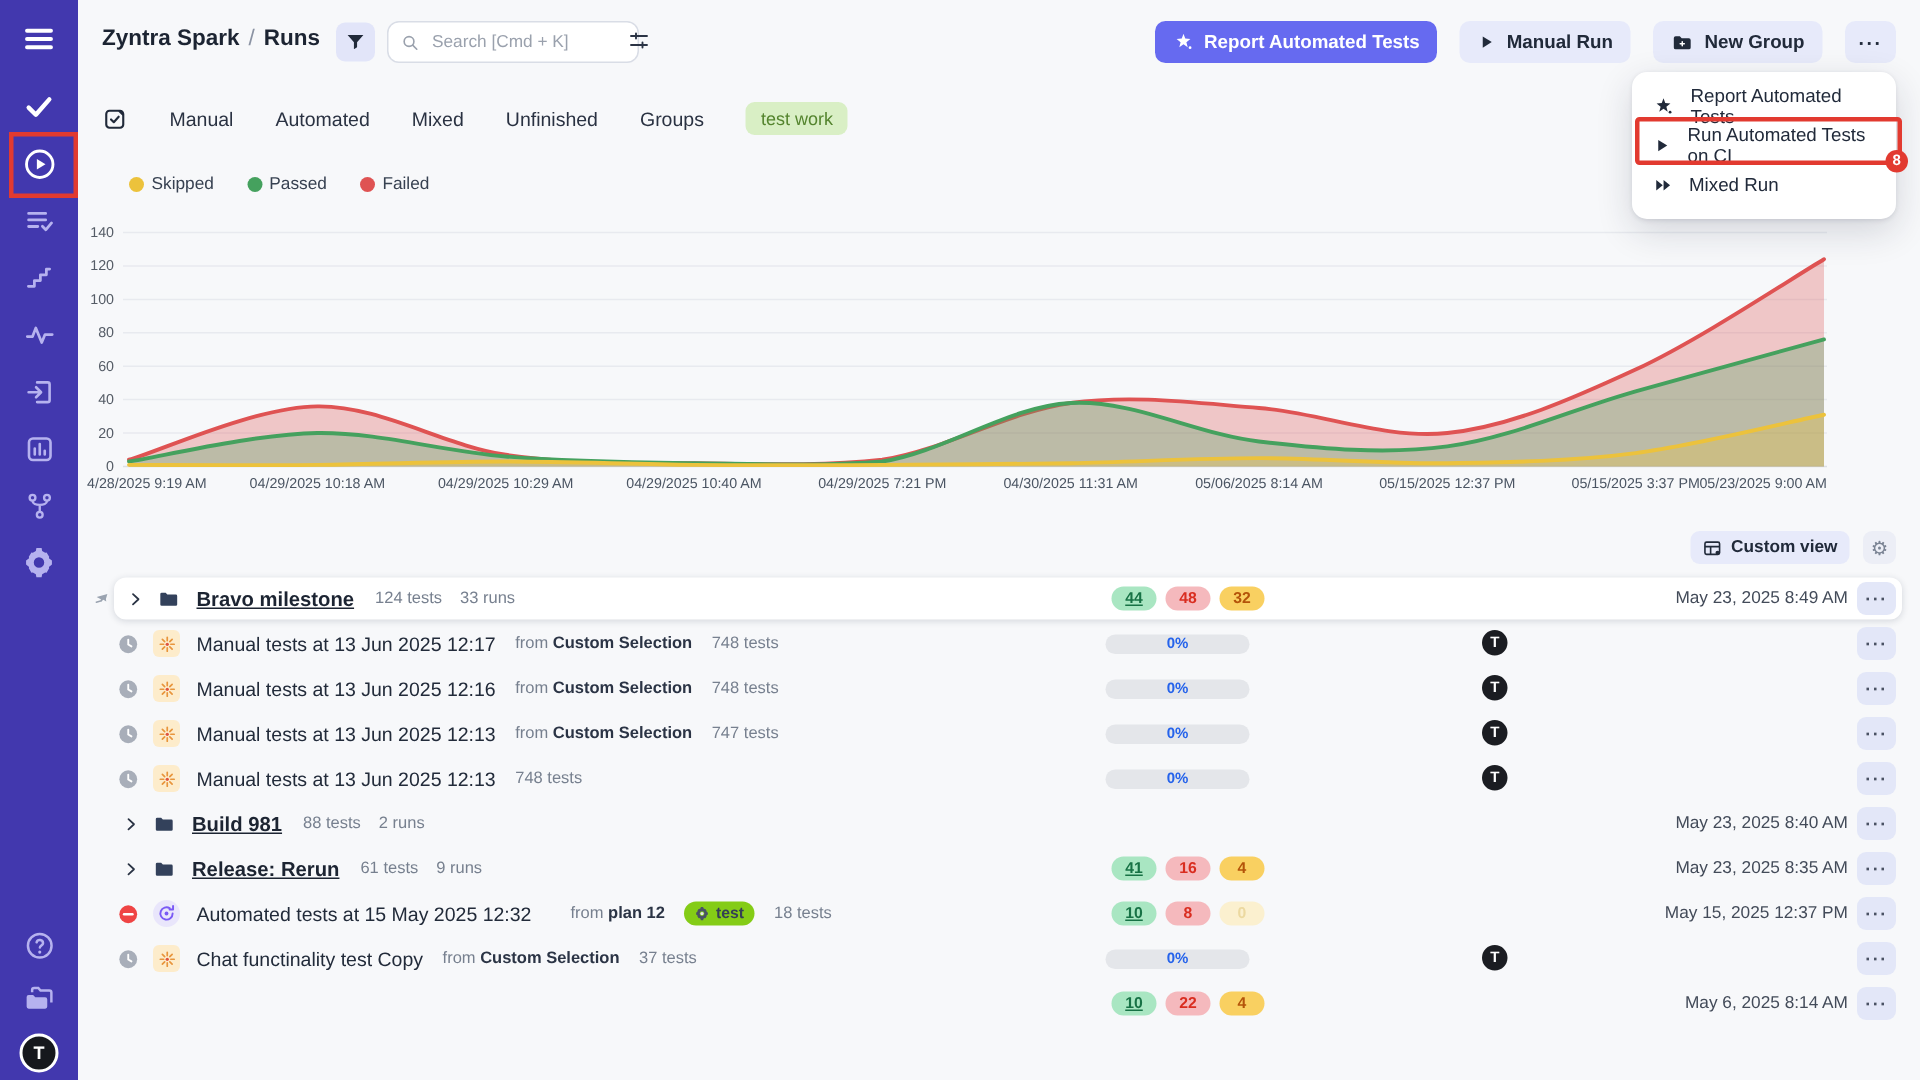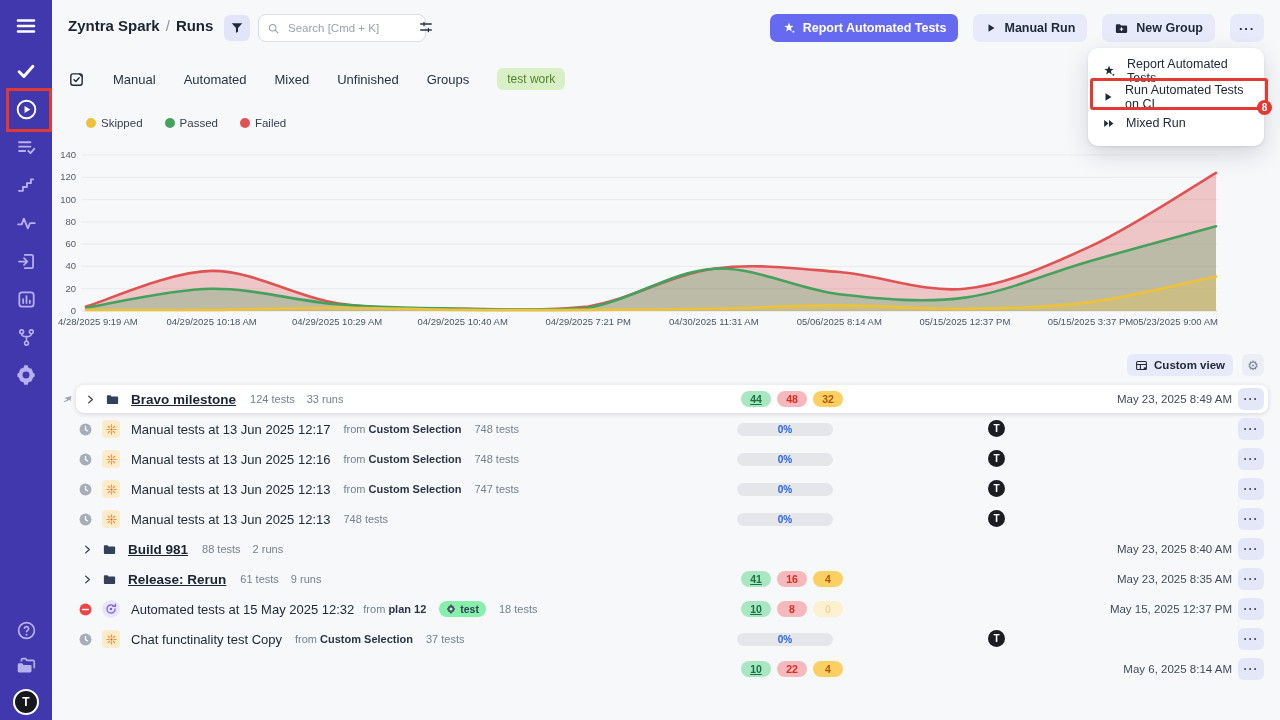--- a/index.html
+++ b/index.html
@@ -67,21 +67,21 @@
   #rows{position:absolute;left:60px;top:384px;width:1208px;}
   .row{position:relative;height:30px;}
   .row-left{position:absolute;left:0;top:0;bottom:0;display:flex;align-items:center;z-index:2;}
   .row.highlight::before{content:"";position:absolute;left:16px;right:0;top:1px;bottom:1px;background:#fff;
     border-radius:8px;box-shadow:0 1px 5px rgba(25,35,65,.16);}
   .g-title{font-size:13.5px;font-weight:700;color:#1c2432;text-decoration:underline;}
   .r-title{font-size:13px;color:#222b3a;}
   .meta{font-size:11px;color:#77808f;}
   .from{font-size:11px;color:#77808f;}
   .from b{color:#2b3445;font-size:11px;}
-  .tag{background:#86efac;border-radius:8px;height:16px;display:flex;align-items:center;gap:4px;
+  .tag{background:#84cc16;border-radius:8px;height:16px;display:flex;align-items:center;gap:4px;
     padding:0 7px;font-size:10.5px;font-weight:600;color:#344054;}
   .badges{position:absolute;left:681px;top:7px;display:flex;gap:6px;z-index:2;}
   .pill{min-width:14px;height:16px;border-radius:8px;padding:0 8px;font-size:10.5px;font-weight:700;
     display:flex;align-items:center;justify-content:center;}
   .pill.green{background:#a9e6c2;color:#177245;text-decoration:underline;}
   .pill.red{background:#f5b9bd;color:#d92d20;}
   .pill.yellow{background:#f9d061;color:#b45309;}
   .pill.yellow-muted{background:#fbf0cf;color:#ecd9a0;}
   .progress{position:absolute;left:677px;top:9px;width:96px;height:13px;background:#e4e6ea;border-radius:7px;
     display:flex;align-items:center;justify-content:center;z-index:2;}
@@ -557,21 +557,21 @@
             </svg>
           </span>
           <span class="kind automated" style="margin-left:9px">
             <svg width="14" height="14" viewBox="0 0 24 24">
               <path d="M19 12a7 7 0 11-3.2-5.9" stroke="#7a5af5" stroke-width="2.2" fill="none" stroke-linecap="round"></path>
               <path d="M19.5 3.5v4h-4" stroke="#7a5af5" stroke-width="2.2" fill="none" stroke-linecap="round" stroke-linejoin="round"></path>
               <circle cx="12" cy="12" r="2.2" fill="#7a5af5"></circle>
             </svg>
           </span>
           <span class="r-title" style="margin-left:11px">Automated tests at 15 May 2025 12:32</span>
-          <span class="from" style="margin-left:9px">from <b>plan 12</b></span>
+          <span class="from" style="margin-left:26px">from <b>plan 12</b></span>
           <span class="tag" style="margin-left:13px">
             <svg width="10" height="10" viewBox="0 0 24 24">
               <path fill="#4a5264" d="M12 8.2a3.8 3.8 0 100 7.6 3.8 3.8 0 000-7.6zm9.4 5.3l-2.2 1.7.2 1-1.9 3.2-1-.2-2.2 1.3-.4 2.2h-3.8l-.4-2.2-2.2-1.3-1 .2-1.9-3.2.2-1-2.2-1.7v-2.9l2.2-1.7-.2-1 1.9-3.2 1 .2 2.2-1.3.4-2.2h3.8l.4 2.2 2.2 1.3 1-.2 1.9 3.2-.2 1 2.2 1.7z"></path>
               <circle cx="12" cy="12" r="2.6" fill="#e4e7ec"></circle>
             </svg>
             <span>test</span>
           </span>
           <span class="meta" style="margin-left:13px">18 tests</span>
         </div>
         <span class="badges">

